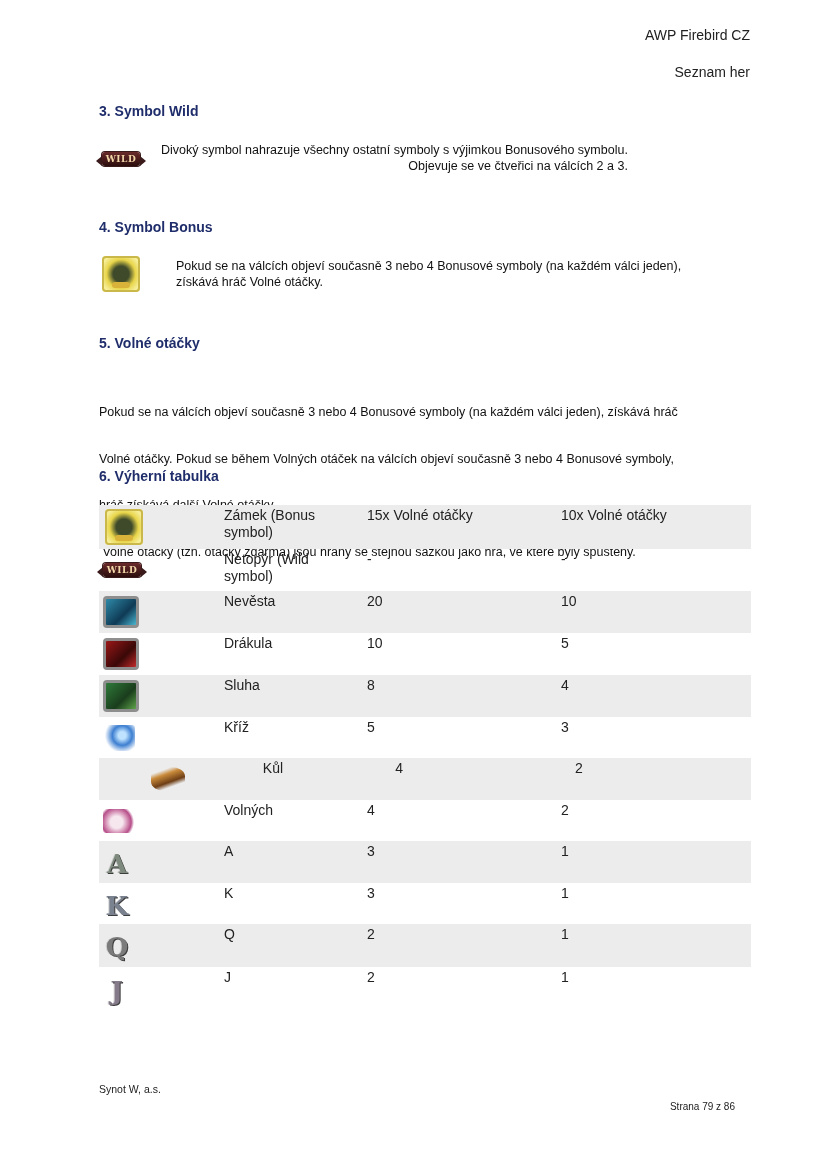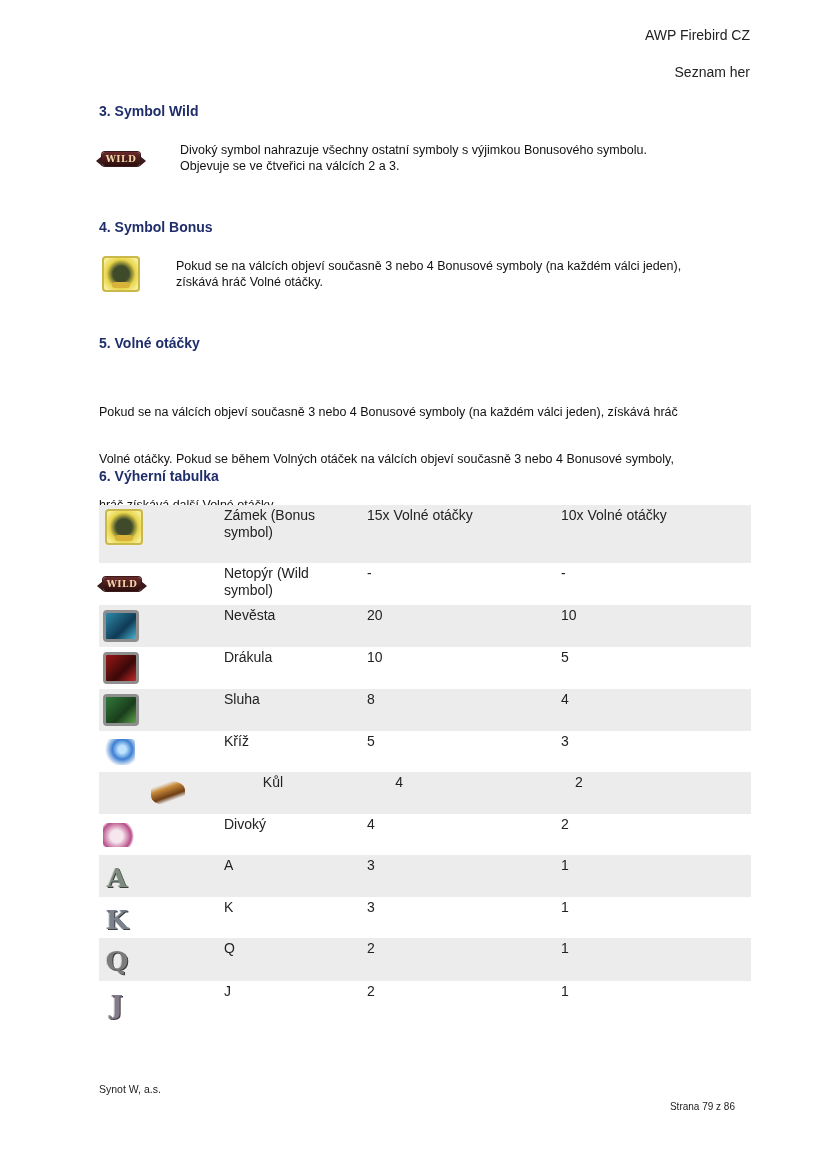--- a/index.html
+++ b/index.html
@@ -55,21 +55,21 @@
 
 <div class="page">
 
   <div class="hdr-right hdr-title">AWP Firebird CZ</div>
   <div class="hdr-right hdr-sub">Seznam her</div>
 
   <div class="h2" style="top:103px;">3. Symbol Wild</div>
   <div class="sym wild-icon" style="left:100px; top:148px;">
     <span class="band">WILD</span>
   </div>
-  <div class="para" style="left:180px; top:143px;">
+  <div class="para" style="left:161px; top:143px;text-align:right;">
     <div>Divoký symbol nahrazuje všechny ostatní symboly s výjimkou Bonusového symbolu.</div>
     <div>Objevuje se ve čtveřici na válcích 2 a 3.</div>
   </div>
 
   <div class="h2" style="top:219px;">4. Symbol Bonus</div>
   <div class="sym bonus-icon" style="left:102px; top:256px;"></div>
   <div class="para" style="left:176px; top:259px;">
     <div>Pokud se na válcích objeví současně 3 nebo 4 Bonusové symboly (na každém válci jeden),</div>
     <div>získává hráč Volné otáčky.</div>
   </div>
@@ -79,21 +79,21 @@
     <div>Pokud se na válcích objeví současně 3 nebo 4 Bonusové symboly (na každém válci jeden), získává hráč</div>
     <div>Volné otáčky. Pokud se během Volných otáček na válcích objeví současně 3 nebo 4 Bonusové symboly,</div>
     <div>hráč získává další Volné otáčky.</div>
     <div> Volné otáčky (tzn. otáčky zdarma) jsou hrány se stejnou sázkou jako hra, ve které byly spuštěny.</div>
   </div>
 
   <div class="h2" style="top:468px;">6. Výherní tabulka</div>
 
   <div class="table">
 
-    <div class="row shade" style="height:58px;">
+    <div class="row shade" style="height:44px;">
       <div class="c1">
           <div class="sym bonus-icon" style="left:6px; top:4px;"></div>
         </div>
       <div class="c2">
         <div>Zámek (Bonus</div>
         <div>symbol)</div>
       </div>
       <div class="c3">15x Volné otáčky</div>
       <div class="c4">10x Volné otáčky</div>
     </div>
@@ -154,21 +154,21 @@
         </div>
       <div class="c2">Kůl</div>
       <div class="c3">4</div>
       <div class="c4">2</div>
     </div>
 
     <div class="row" style="height:41px;">
       <div class="c1">
           <div class="sym cesnek" style="top:9px;"></div>
         </div>
-      <div class="c2">Divoký</div>
+      <div class="c2">Volných</div>
       <div class="c3">4</div>
       <div class="c4">2</div>
     </div>
 
     <div class="row shade" style="height:42px;">
       <div class="c1">
           <div class="sym letter-icon" style="top:8px; color:#7d8a7d;">A</div>
         </div>
       <div class="c2">A</div>
       <div class="c3">3</div>

